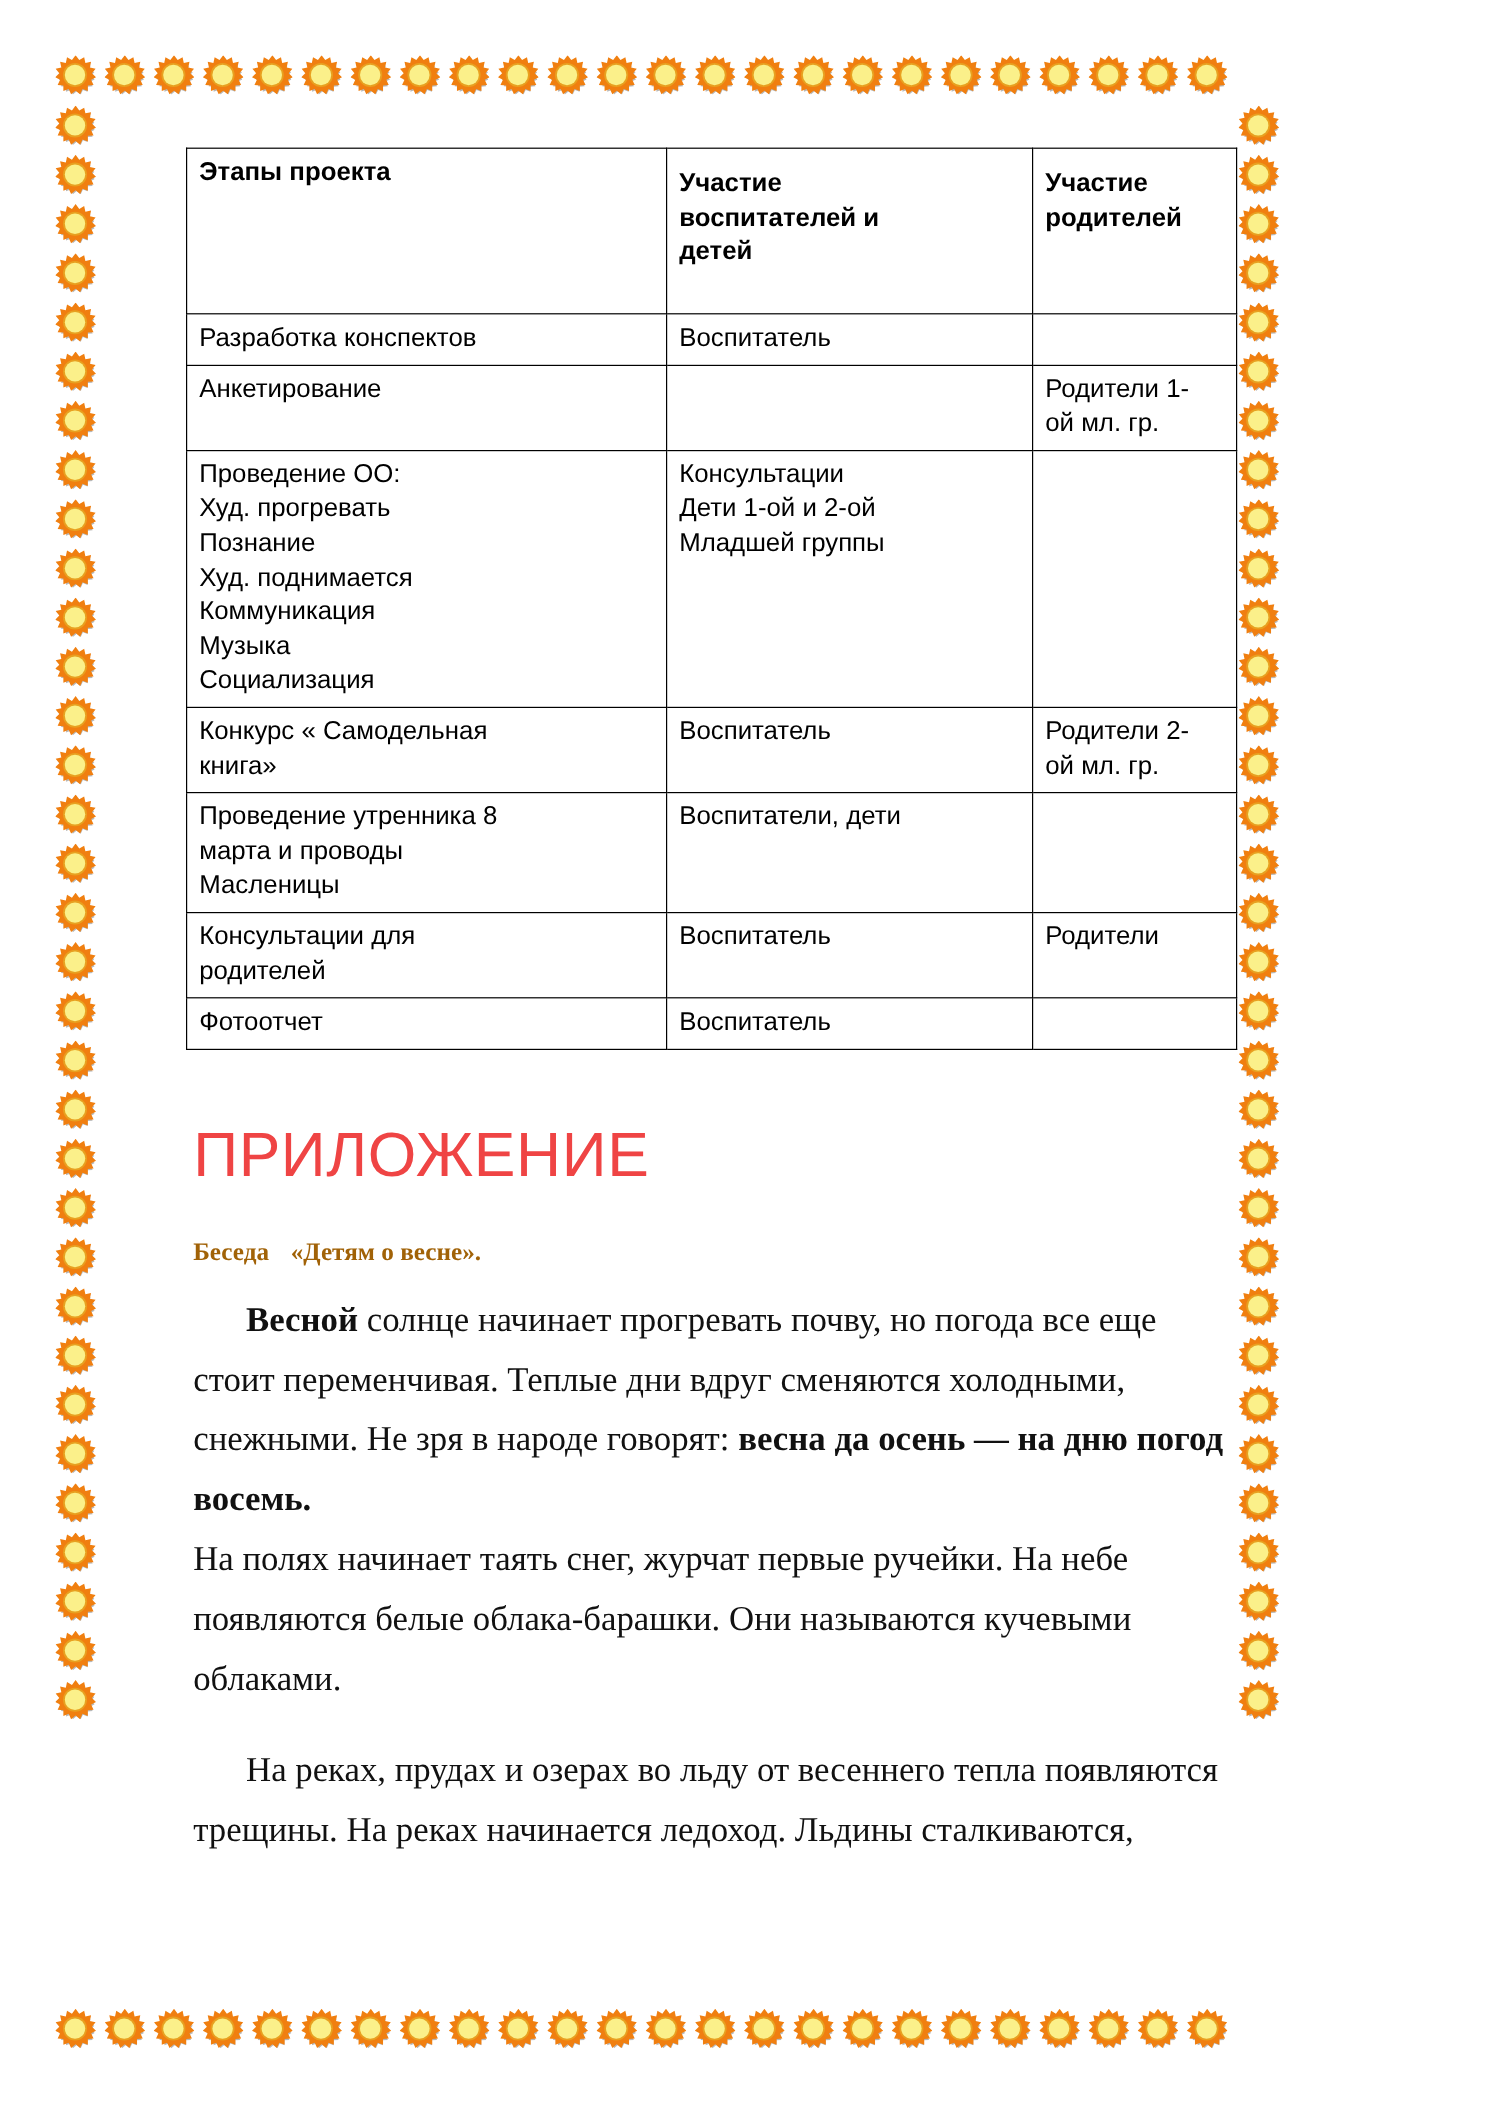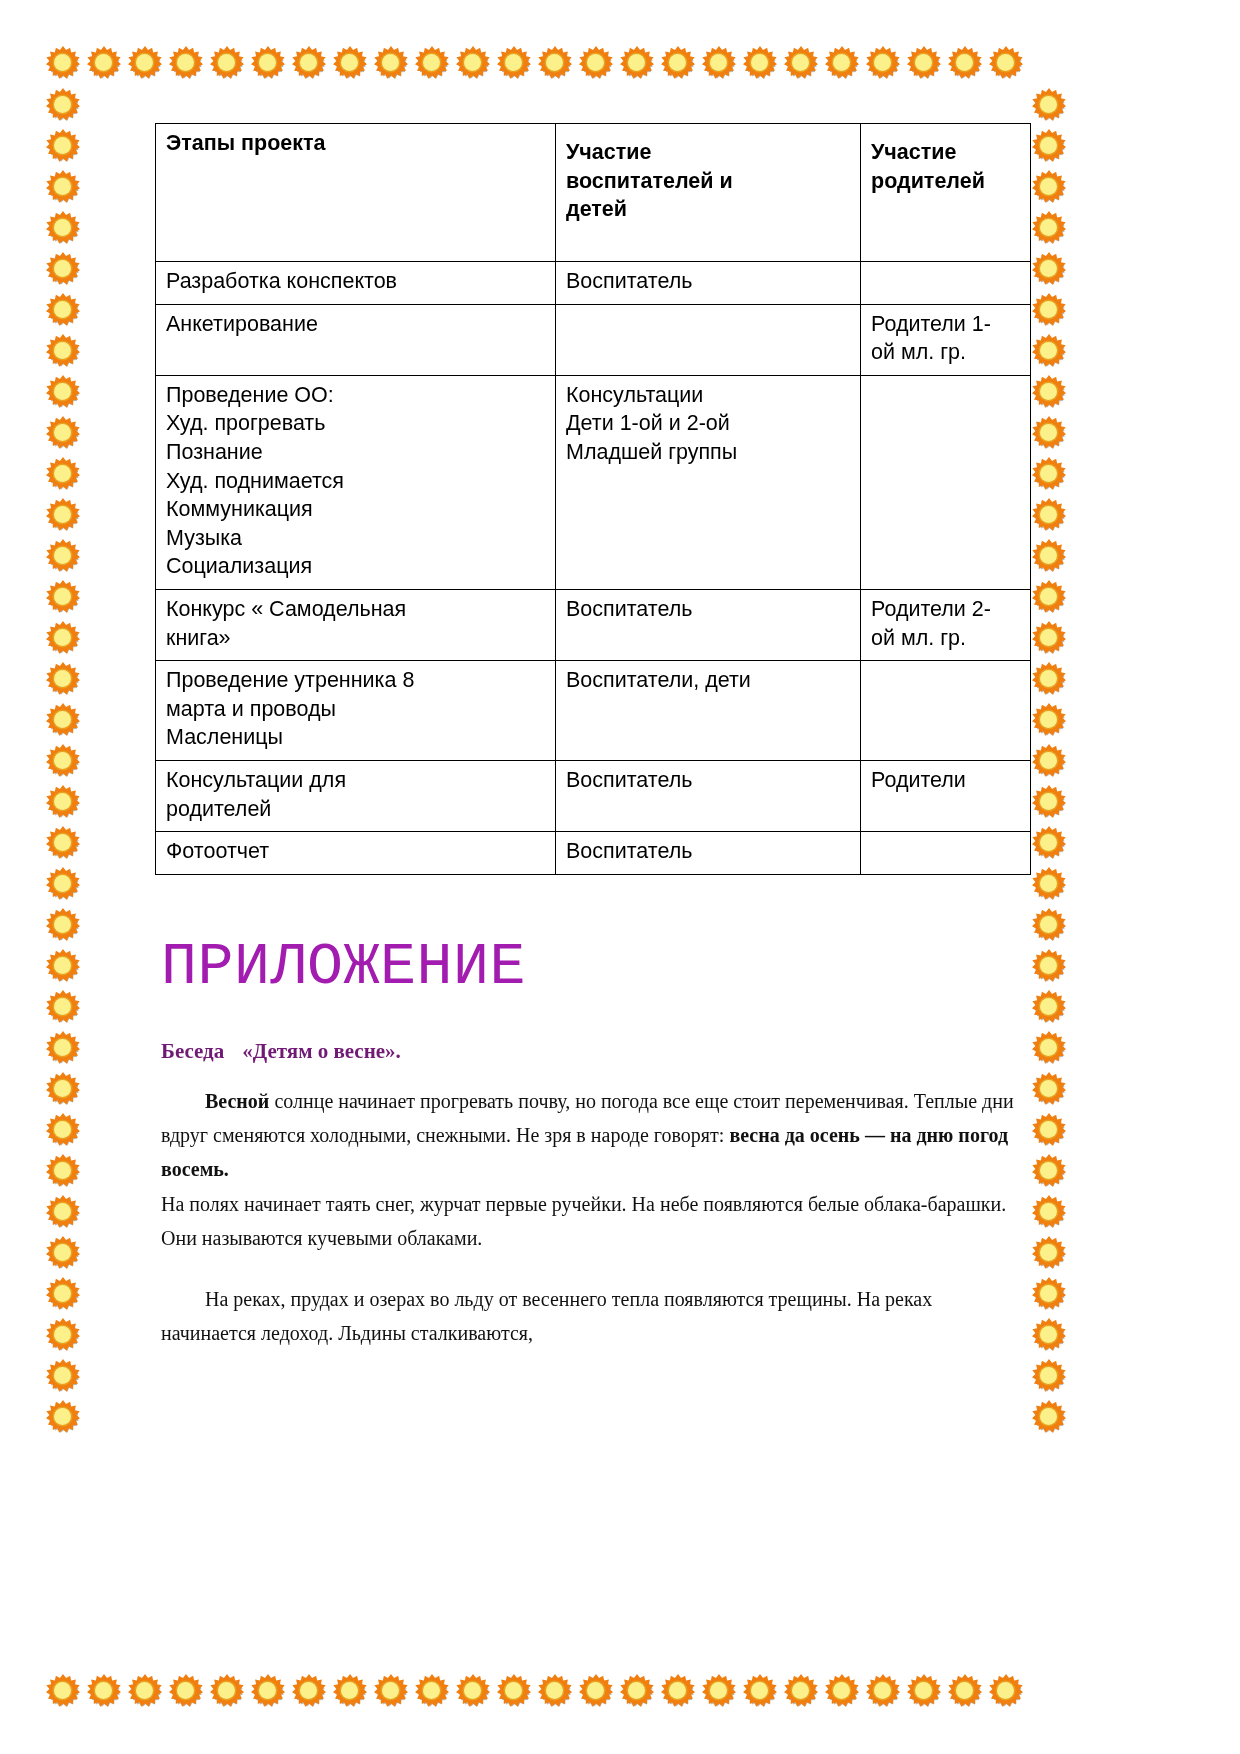--- a/index.html
+++ b/index.html
@@ -70,42 +70,42 @@
   .col-a{width:400px;}
   .col-b{width:305px;}
   .col-c{width:170px;}
   .hdr-cell{height:115px;vertical-align:middle;}
   .hdr-cell.mid,.hdr-cell.right{vertical-align:top;padding-top:14px;}
   .cell-lines div{white-space:pre;}
 
   
   .appendix-title{
     margin:58px 0 0 6px;
-    font-size:60px;
+    font-size:52px;
     font-weight:400;
     letter-spacing:0.5px;
-    color:#a21caf;
-    font-family:Liberation Mono, monospace;
+    color:#ef4444;
+    font-family:Liberation Sans, sans-serif;
   }
 
   
   .talk-title{
     margin:38px 0 0 6px;
-    color:#701a75;
+    color:#a16207;
     font-family:"Liberation Serif", serif;
     font-weight:bold;
     font-size:21px;
   }
   .talk-title .gap{display:inline-block;width:18px;}
 
   
   .body-text{
     margin:20px 0 0 6px;
     font-family:"Liberation Serif", serif;
-    font-size:20px;
+    font-size:29px;
     line-height:1.72;
     color:#111;
     text-align:left;
   }
   .body-text p{margin:0;}
   .body-text p.indent{text-indent:44px;}
   .body-text b{font-weight:bold;}
   .block-gap{height:26px;}
 </style>
 </head>

